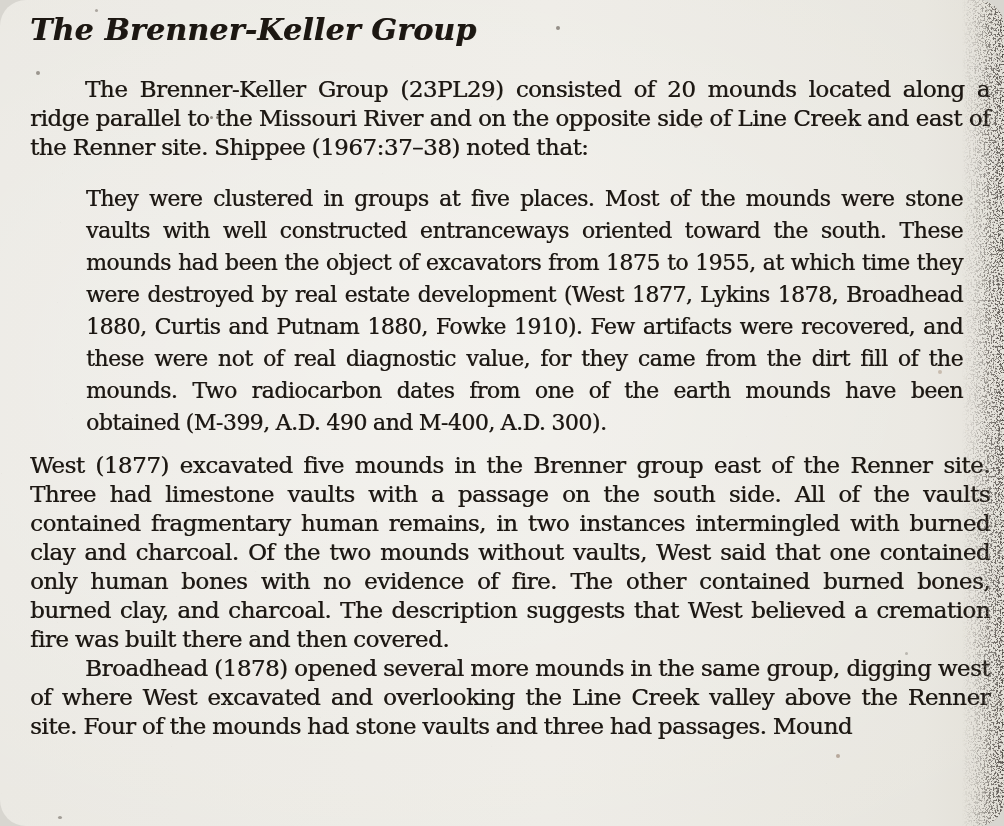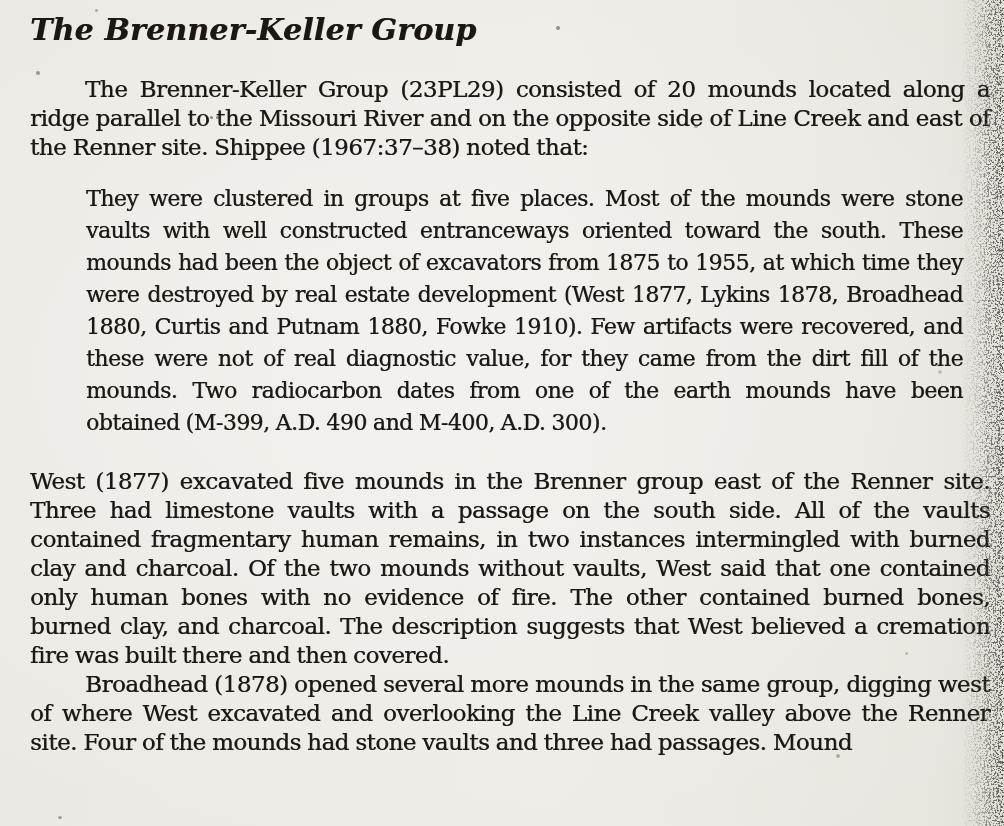--- a/index.html
+++ b/index.html
@@ -11,20 +11,21 @@
   }
   .page {
     position: relative;
     width: 1004px;
     height: 826px;
     background:
       radial-gradient(ellipse 120% 100% at 40% 45%, rgba(255,255,255,0.35), rgba(255,255,255,0) 70%),
       linear-gradient(90deg, #eae8e2 0%, #edebe5 55%, #e8e6df 92%, #e2dfd7 100%);
     color: #1c1712;
     overflow: hidden;
+    border-radius: 26px;
   }
   .title {
     margin: 12px 0 0 30px;
     font-family: "DejaVu Serif", "Liberation Serif", serif;
     font-style: italic;
     font-weight: 600;
     font-size: 30px;
     line-height: 36px;
     letter-spacing: 0.2px;
     text-shadow: 0.5px 0.4px 0 rgba(28,23,18,0.75);
@@ -34,21 +35,21 @@
     font-size: 23px;
     line-height: 29px;
     text-align: justify;
     letter-spacing: -0.5px;
     word-spacing: -0.5px;
     text-shadow: 0.5px 0.35px 0 rgba(28,23,18,0.72);
   }
   .first-par { margin-top: 27px; }
   .indent { text-indent: 55px; }
   .quote {
-    margin: 21px 41px 28px 86px;
+    margin: 21px 41px 12px 86px;
     font-size: 22px;
     line-height: 32px;
     text-align: justify;
     letter-spacing: -0.5px;
     word-spacing: -0.5px;
     text-shadow: 0.5px 0.35px 0 rgba(28,23,18,0.7);
   }
   .edge-noise {
     position: absolute;
     top: 0;

